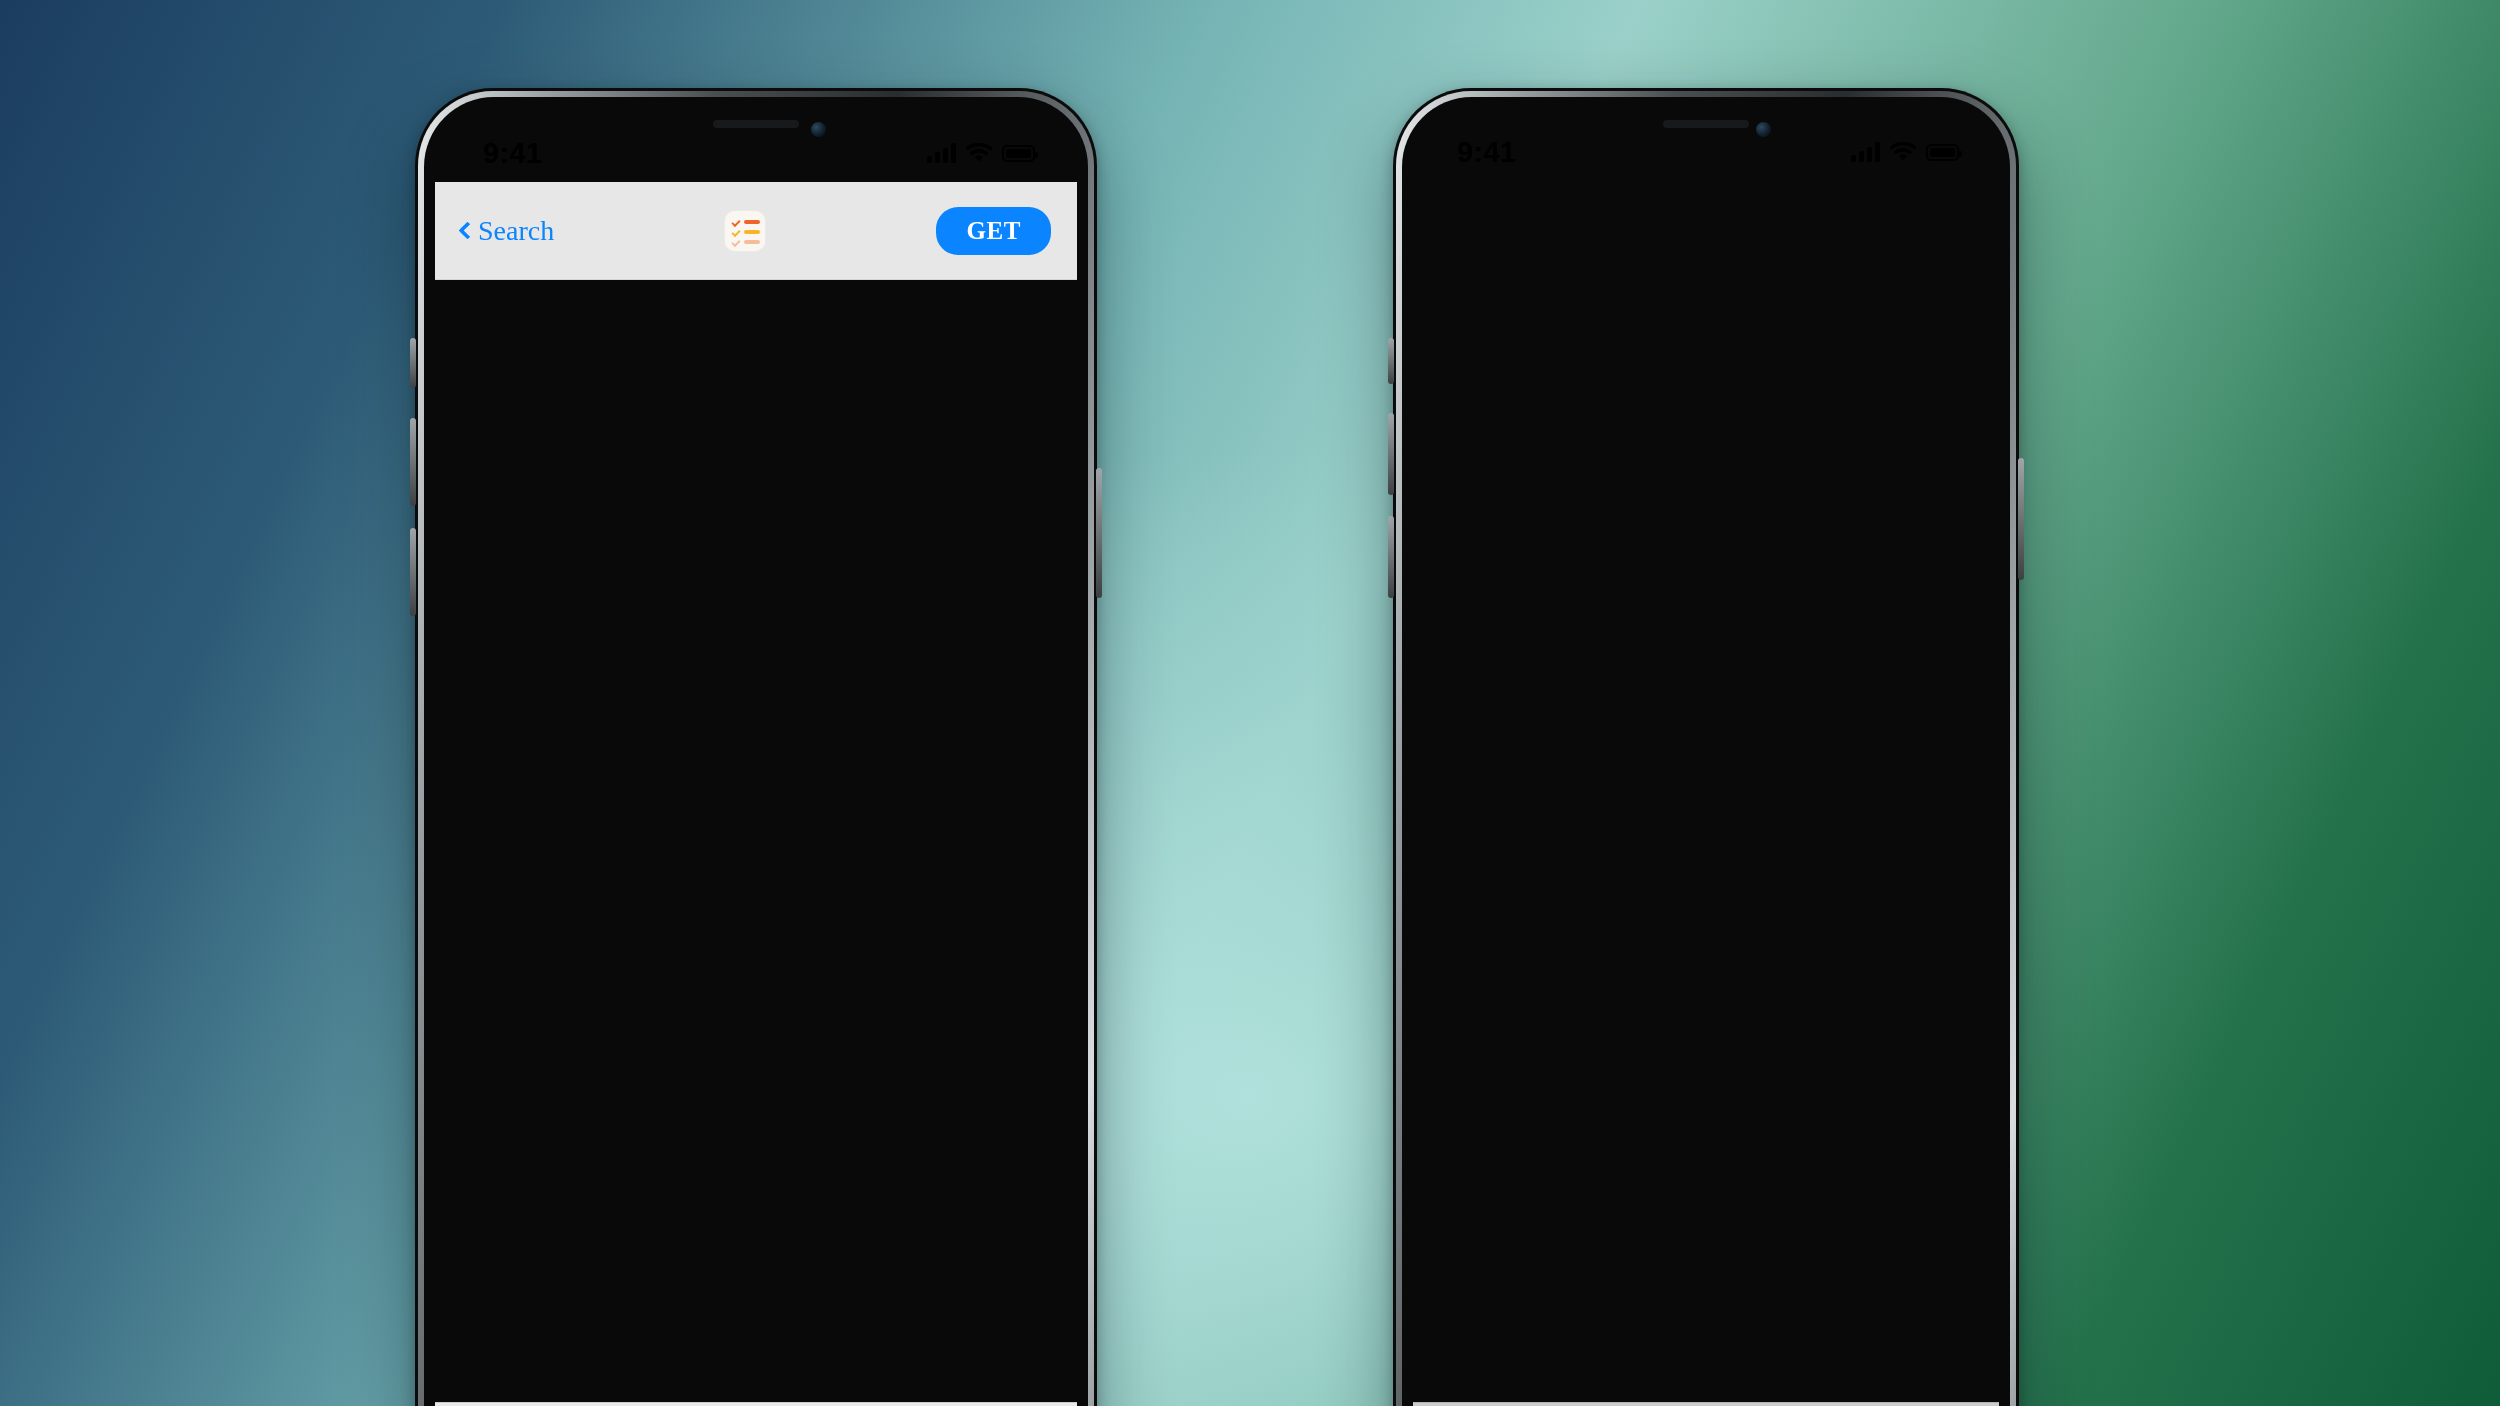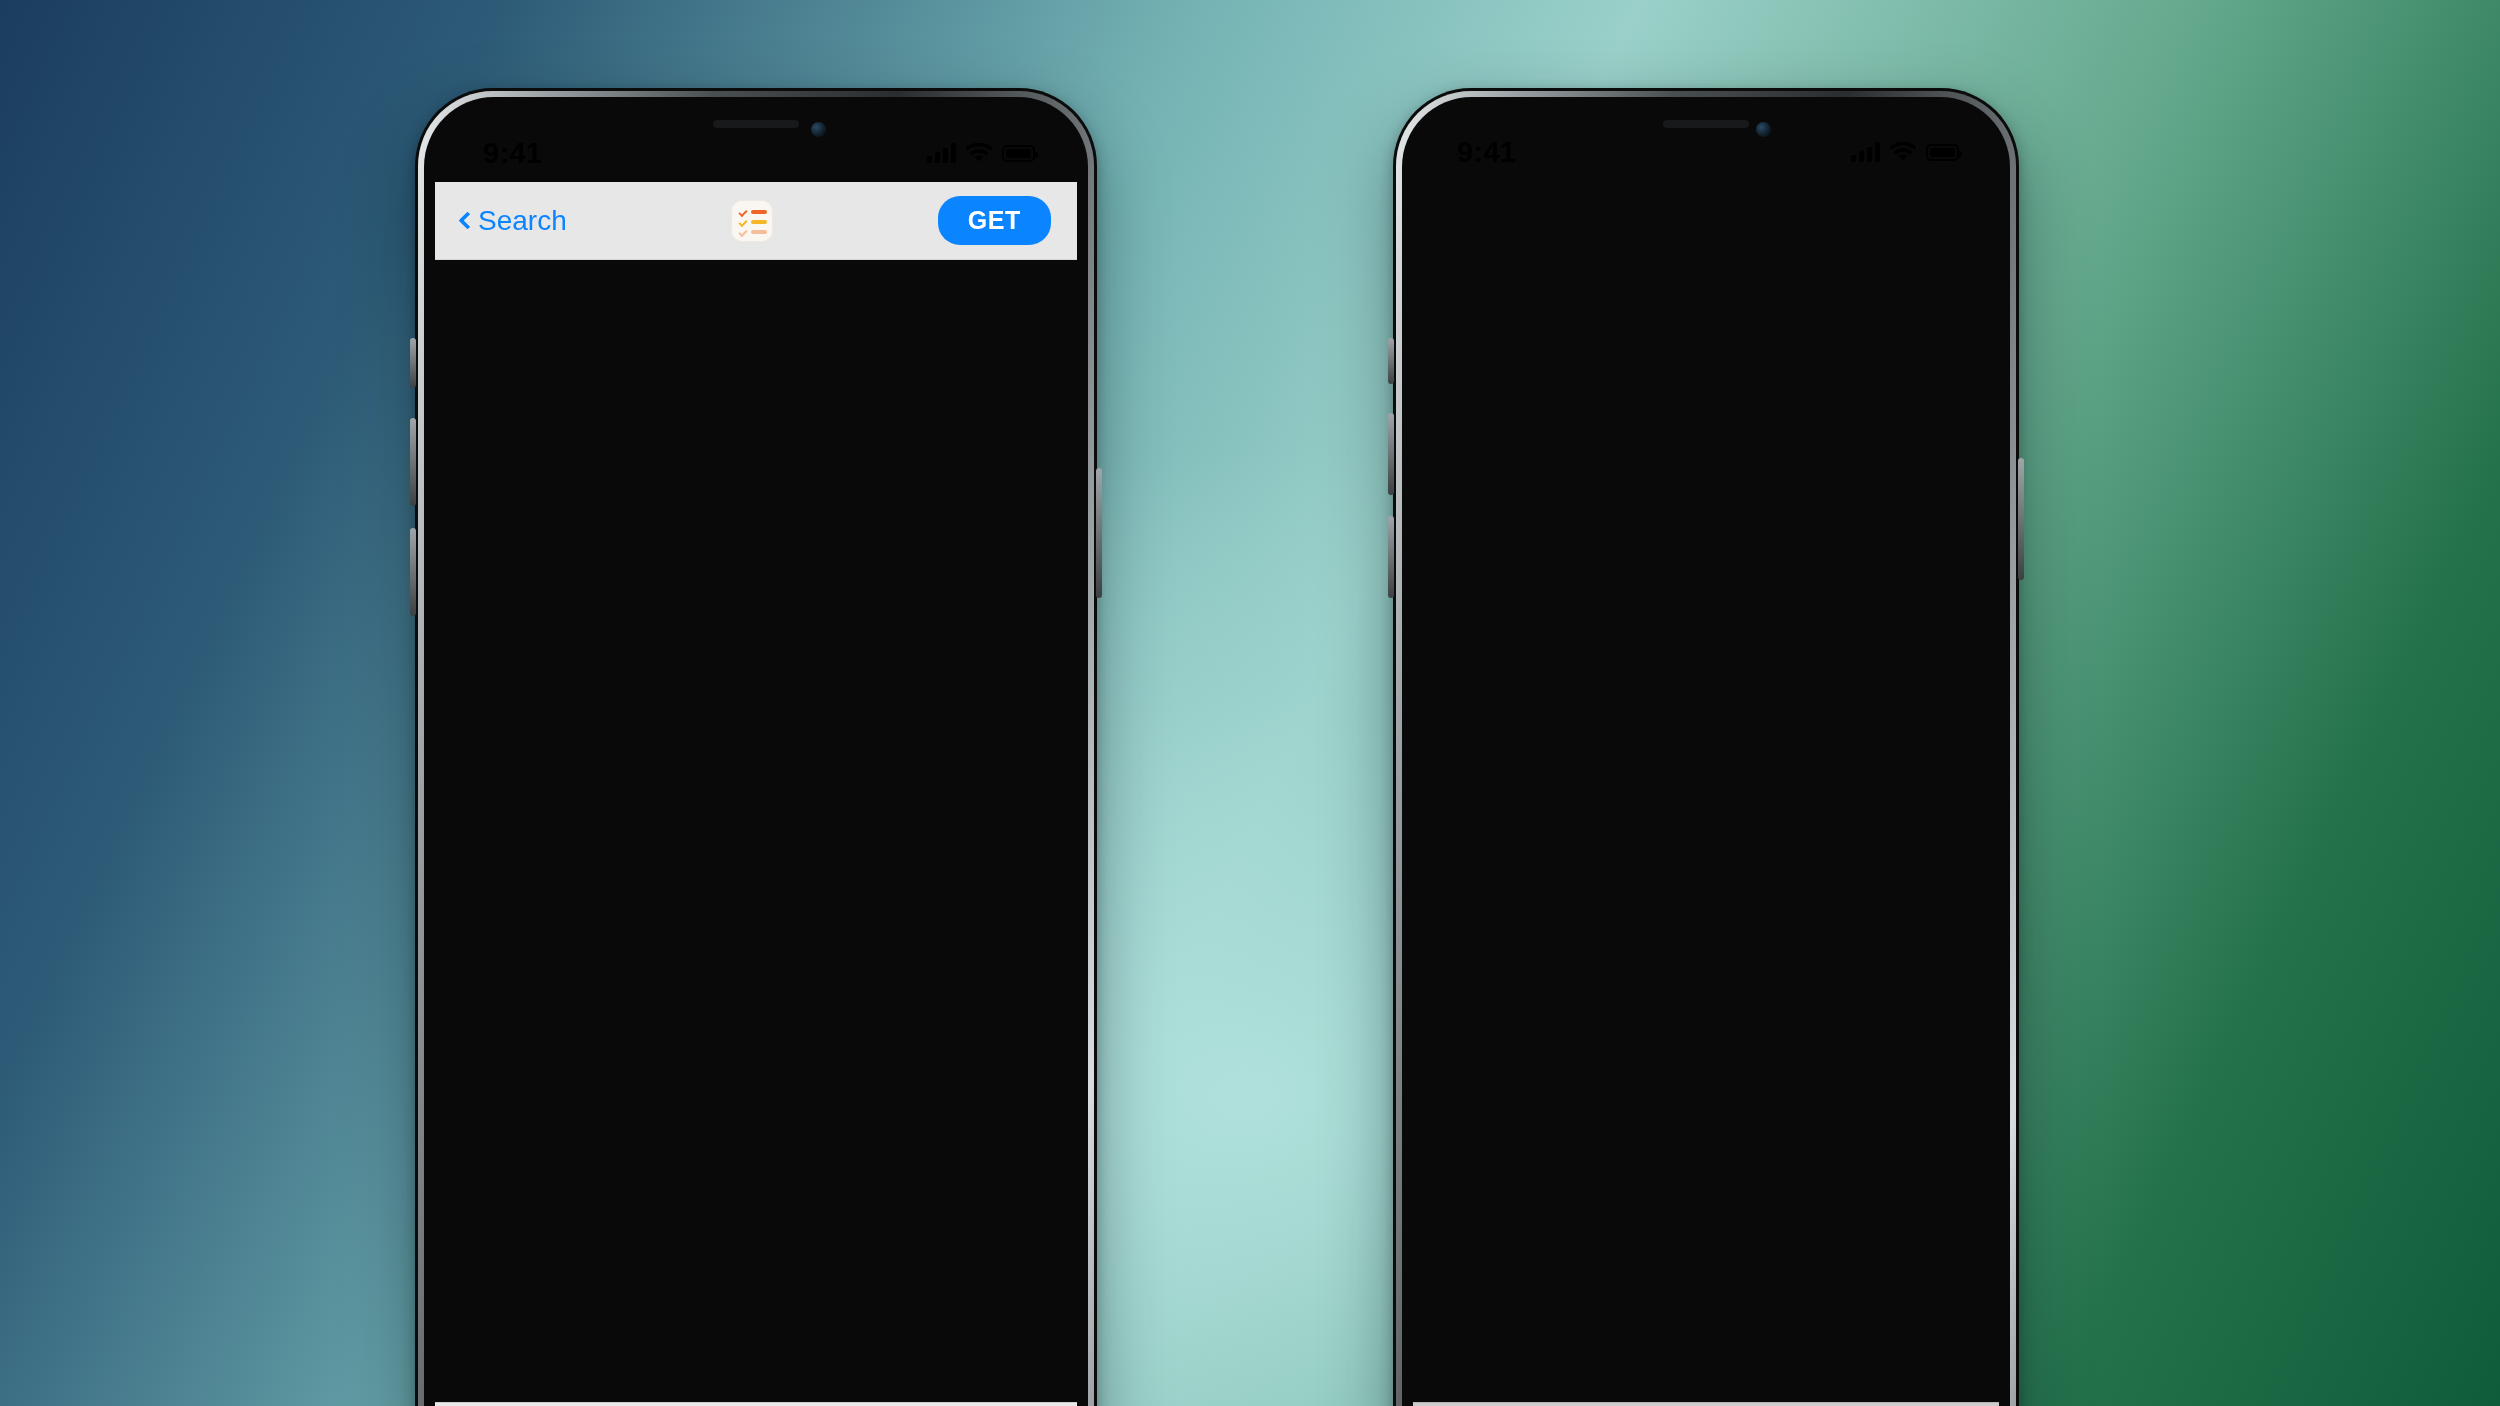--- a/index.html
+++ b/index.html
@@ -36,24 +36,24 @@
   .bars { display:flex; align-items:flex-end; gap:3px; height:20px; }
   .bars i { width:5px; background:#000; border-radius:1.5px; display:block; }
   .bars i:nth-child(1){height:7px}.bars i:nth-child(2){height:11px}
   .bars i:nth-child(3){height:15px}.bars i:nth-child(4){height:20px}
   .batt { width:33px; height:17px; border:2px solid #000; border-radius:5px; position:relative; padding:2px; }
   .batt span { display:block; height:100%; width:100%; background:#000; border-radius:2px; }
   .batt::after { content:""; position:absolute; right:-5px; top:5px; width:3px; height:6px;
                  background:#000; border-radius:0 2px 2px 0; }
 
   
-  .navbar { position:absolute; top:74px; left:0; right:0; height:78px; z-index:25;
+  .navbar { position:absolute; top:74px; left:0; right:0; height:98px; z-index:25;
             background:rgba(249,249,249,.93); backdrop-filter:blur(18px);
             display:flex; align-items:center; padding:0 26px; gap:14px;
-            border-bottom:1px solid rgba(0,0,0,.08); }
+            border-bottom:1px solid rgba(0,0,0,.08);font-family:Liberation Serif, serif; }
   .back { display:flex; align-items:center; gap:4px; color:#0a84ff; font-size:28px; cursor:pointer; }
   .chev-l { width:13px; height:13px; border-left:4px solid #0a84ff; border-bottom:4px solid #0a84ff;
             transform:rotate(45deg); border-radius:2px; }
   .nav-appicon { width:42px; height:42px; border-radius:11px; background:#faf7f3;
                  border:1px solid rgba(0,0,0,.05); margin-left:auto; position:relative; overflow:hidden; }
   .nav-appicon .r { position:absolute; left:7px; display:flex; align-items:center; gap:4px; }
   .nav-appicon .r .ck { width:8px; height:5px; border-left:2.5px solid; border-bottom:2.5px solid;
                         transform:rotate(-45deg); }
   .nav-appicon .r .bar { width:16px; height:4.5px; border-radius:3px; }
   .get-pill { margin-left:auto; background:#0a84ff; color:#fff; font-size:25px; font-weight:700;

